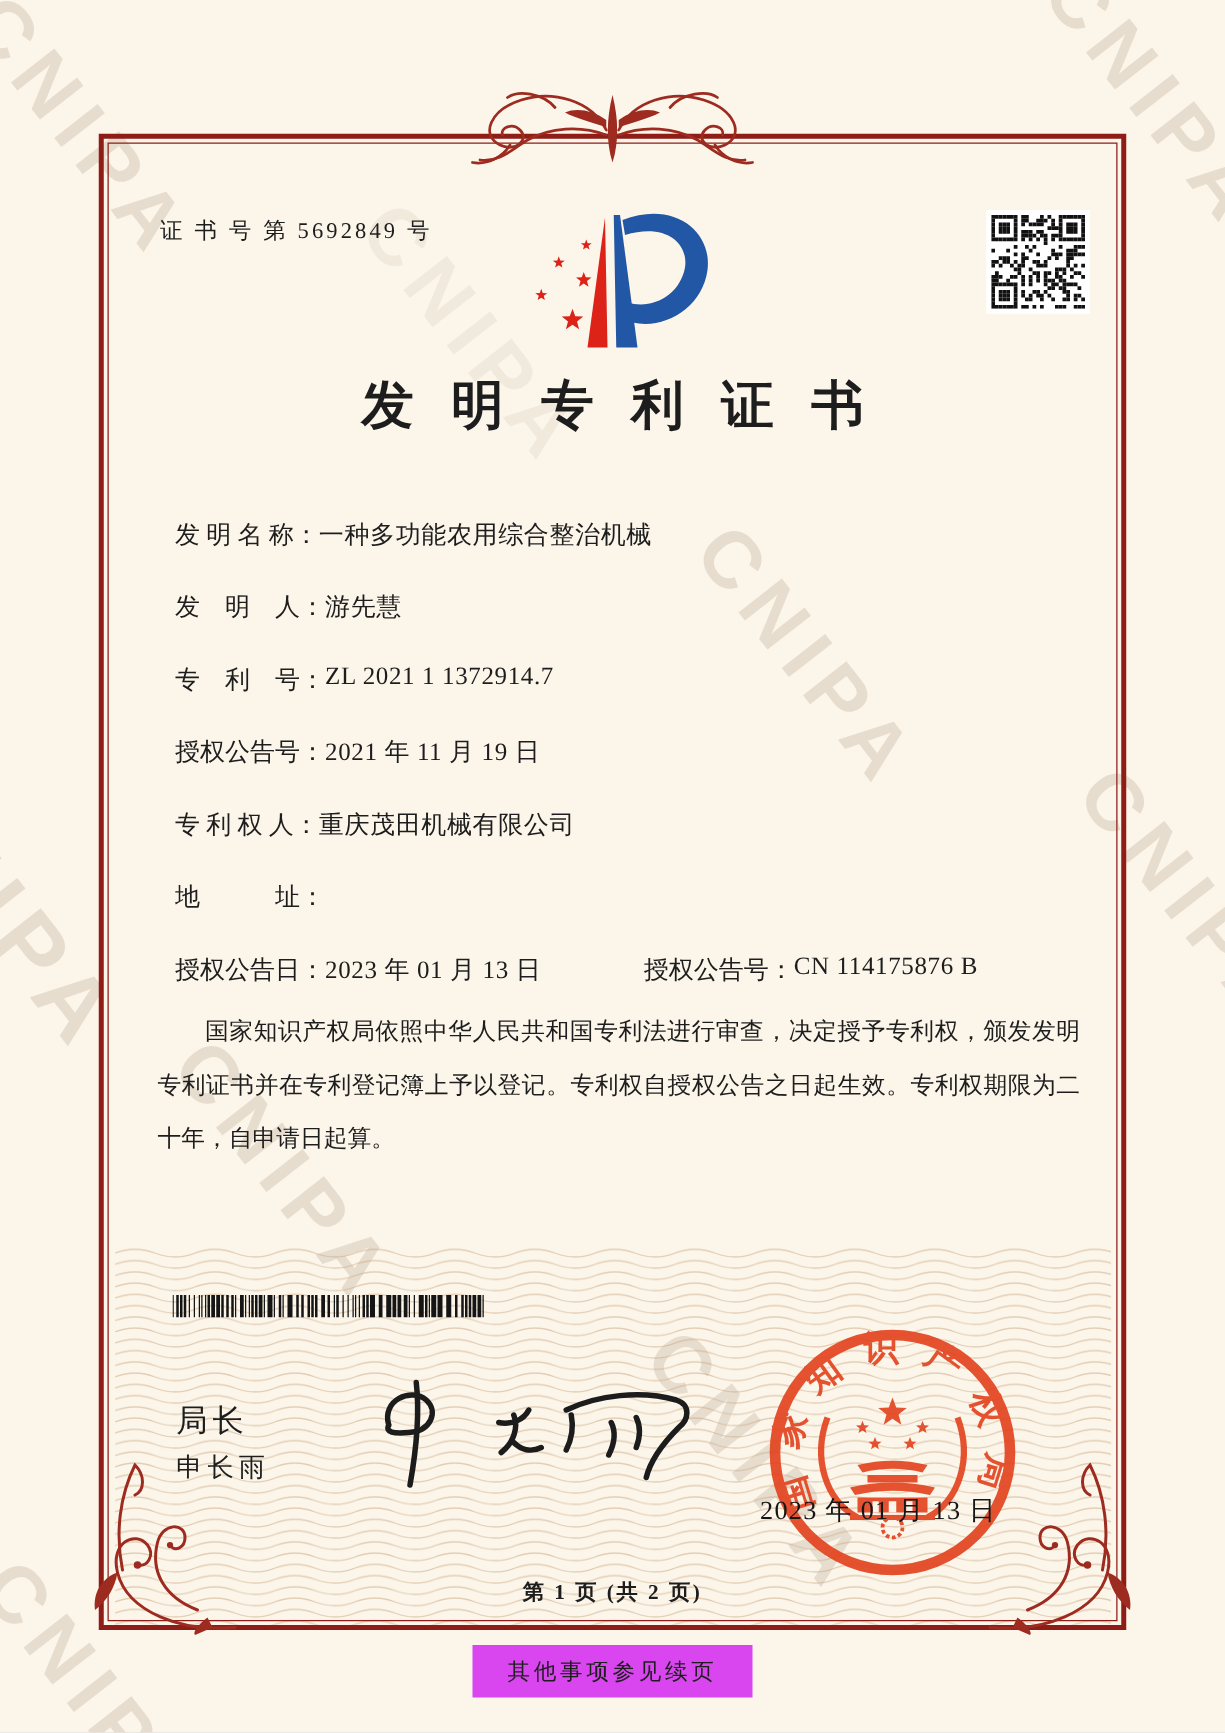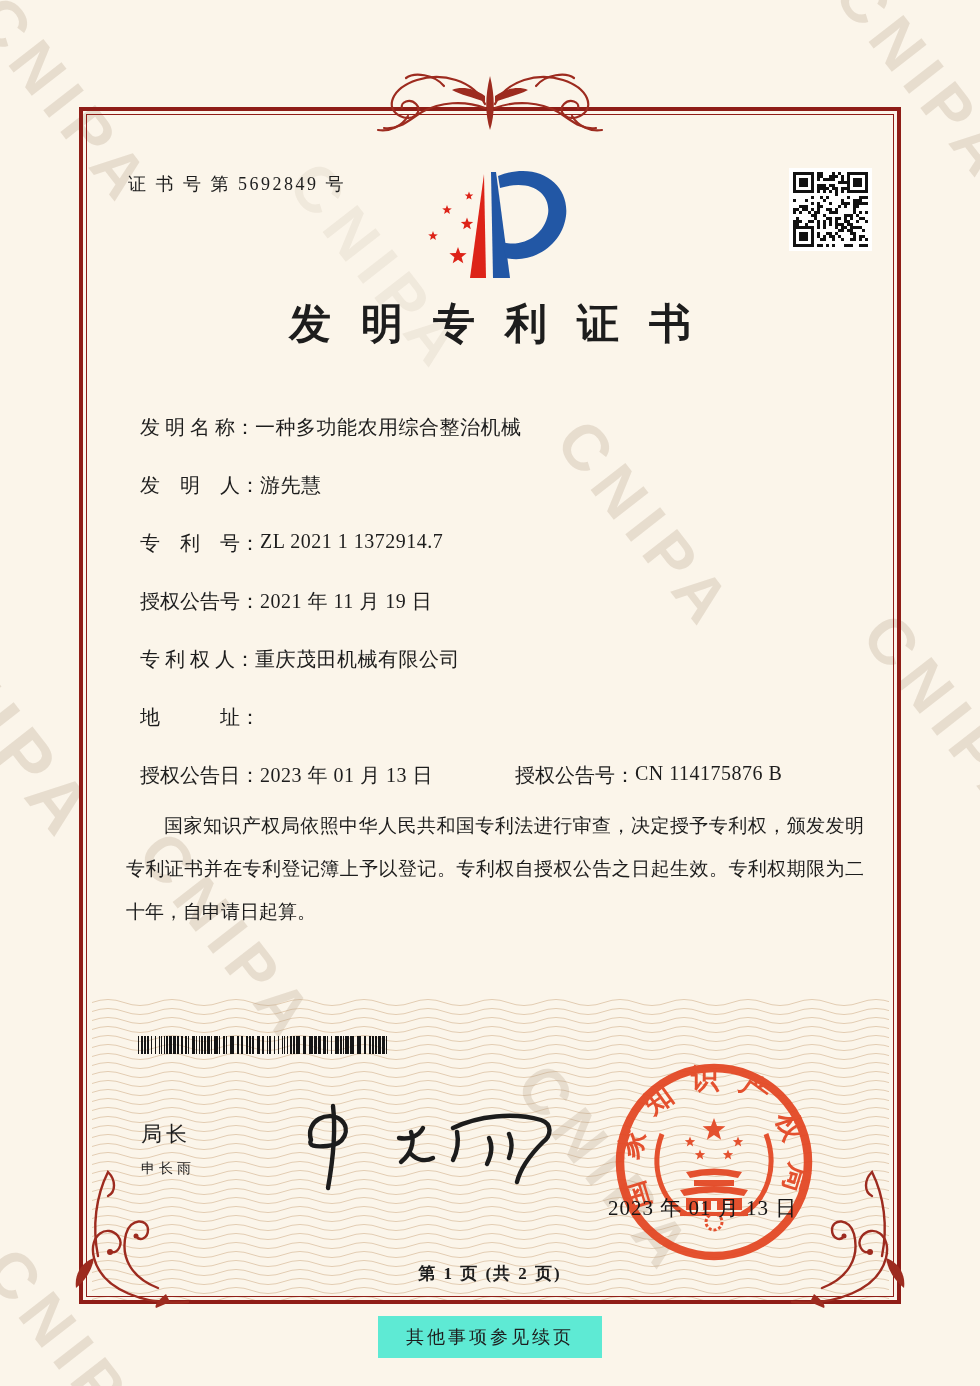--- a/index.html
+++ b/index.html
@@ -28,30 +28,30 @@
   .frow{height:58px;display:flex;align-items:flex-start;}
   .flabel{white-space:pre;}
   .fvalue{letter-spacing:.5px;white-space:pre;}
   .grant{display:flex;margin-left:82px;}
   
   .paras{position:absolute;left:126px;top:804px;width:738px;font-size:19px;line-height:43px;
          text-align:justify;z-index:3;}
   .paras p{margin:0;text-indent:2em;}
   
   .barcode{position:absolute;left:138px;top:1036px;z-index:3;line-height:0;}
-  .sig-role{position:absolute;left:141px;top:1120px;font-size:21px;letter-spacing:4px;z-index:3;}
-  .sig-name{position:absolute;left:141px;top:1160px;font-size:14px;letter-spacing:4px;z-index:3;}
+  .sig-role{position:absolute;left:141px;top:1120px;font-size:25px;letter-spacing:4px;z-index:3;}
+  .sig-name{position:absolute;left:141px;top:1160px;font-size:21px;letter-spacing:4px;z-index:3;}
   .signature{position:absolute;left:293px;top:1098px;z-index:3;}
   .seal{position:absolute;left:610px;top:1058px;z-index:4;}
   .seal-date{position:absolute;left:608px;top:1194px;font-size:21px;letter-spacing:1px;
              color:#161616;z-index:5;white-space:pre;}
   .pagenum{position:absolute;left:0;top:1262px;width:100%;text-align:center;font-size:17px;
            letter-spacing:2px;z-index:3;font-weight:bold;}
   .cont-note{position:absolute;left:50%;top:1316px;transform:translateX(-50%);
-             background:#5eead4;padding:9px 28px;font-size:18px;letter-spacing:3px;z-index:3;}
+             background:#d946ef;padding:9px 28px;font-size:18px;letter-spacing:3px;z-index:3;}
 </style>
 </head>
 <body>
 
 <div class="page">
 
   <svg class="waves" width="797" height="303">
     <defs>
       <pattern id="wv" width="64" height="9" patternUnits="userSpaceOnUse">
         <path d="M0,4.5 Q16,-1.5 32,4.5 T64,4.5" fill="none" stroke="#dcc2a4" stroke-width="1"></path>

